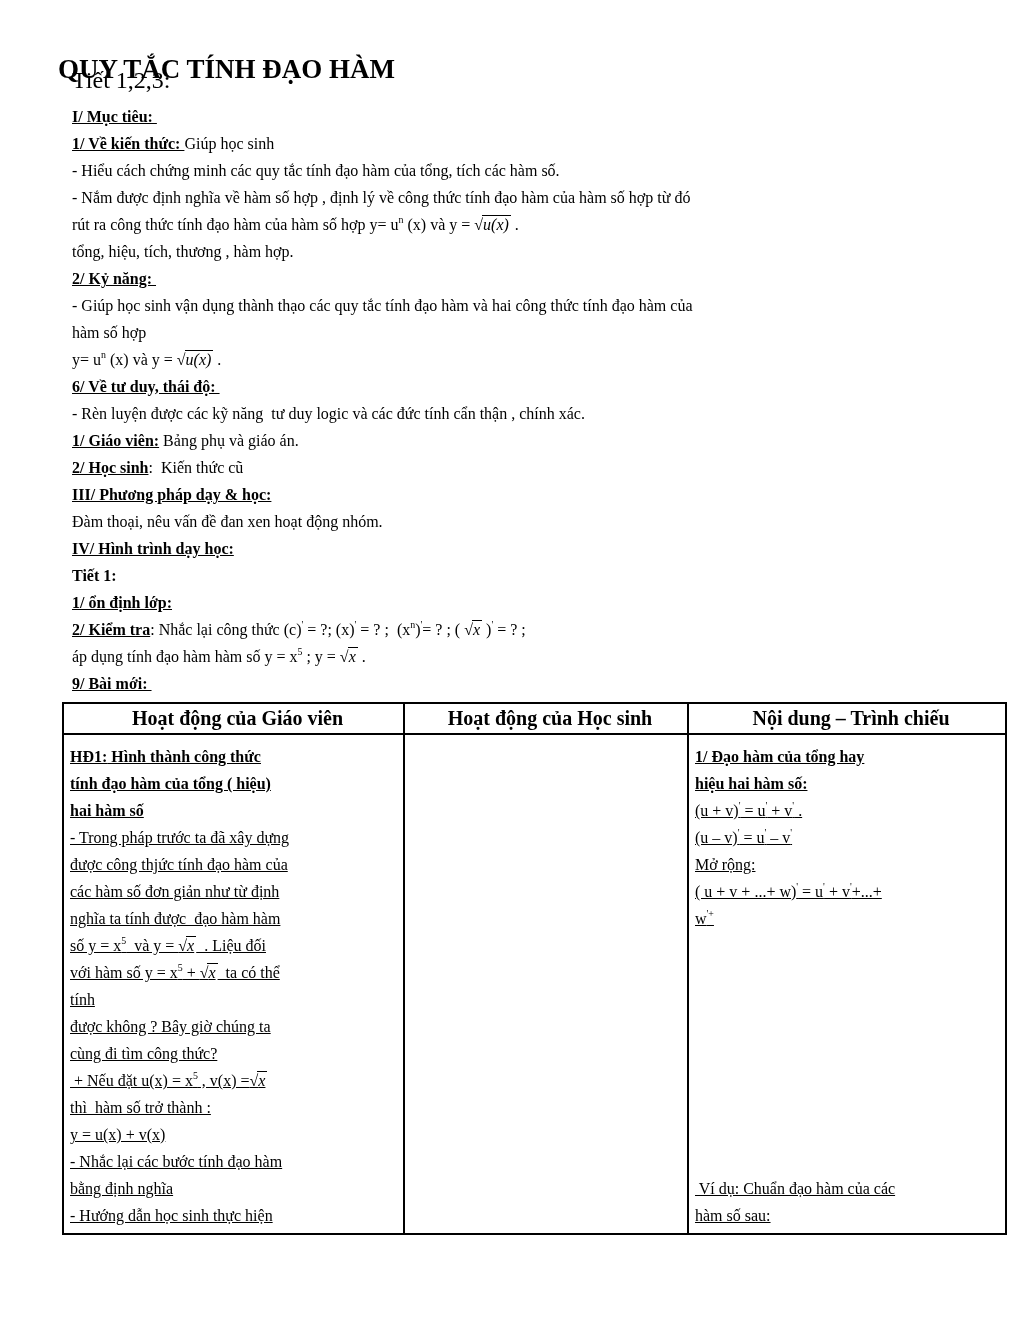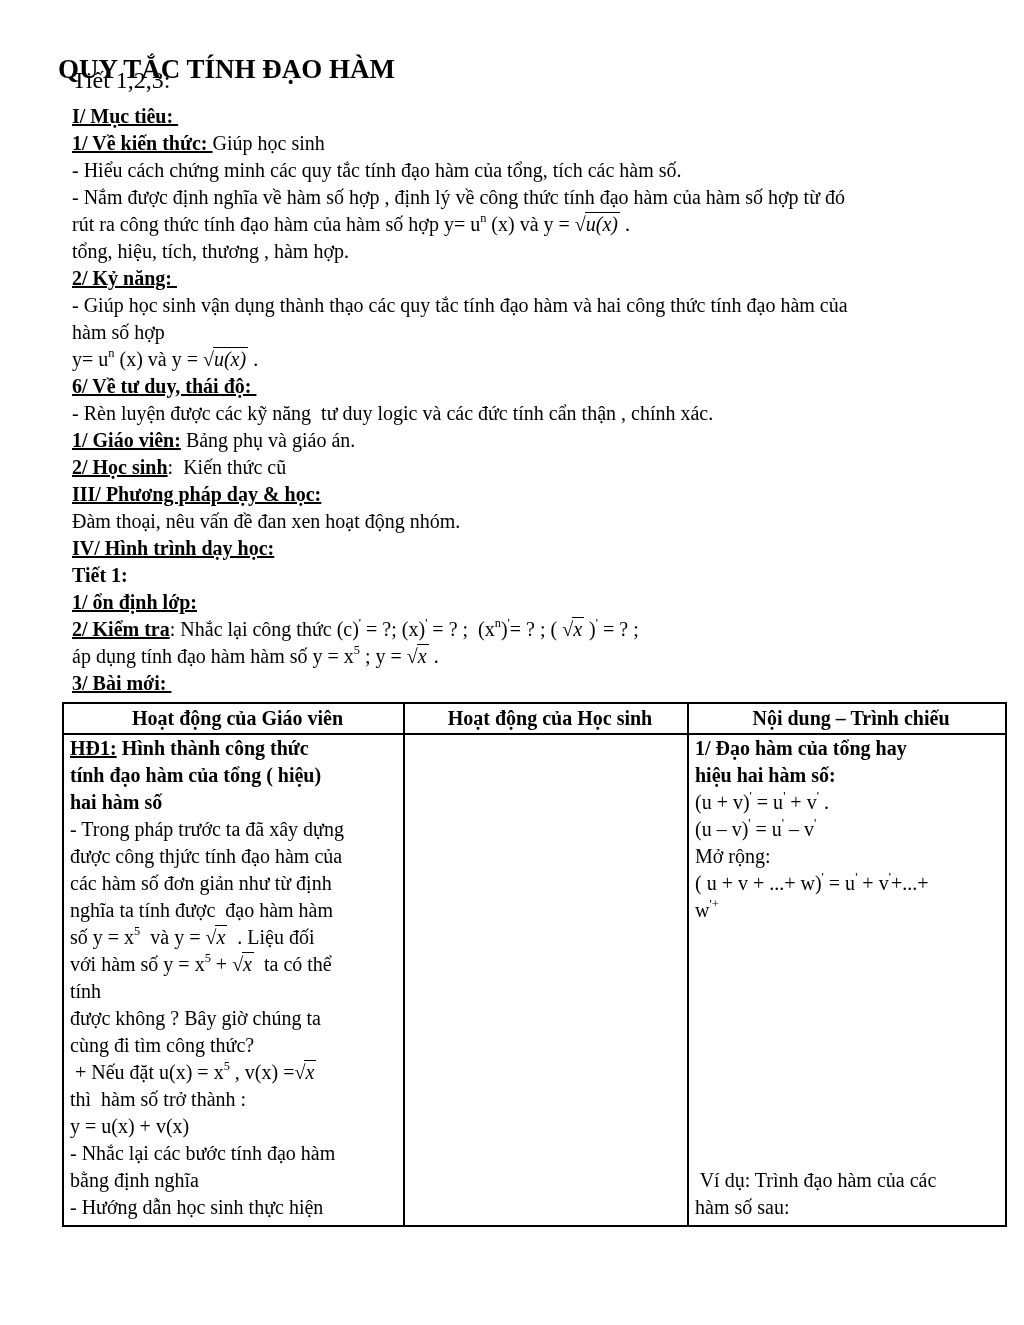--- a/index.html
+++ b/index.html
@@ -5,31 +5,31 @@
   html,body{margin:0;padding:0;background:#fff;}
   body{
     width:1024px;height:1325px;
     font-family:"Liberation Serif","DejaVu Serif",serif;
     color:#000;overflow:hidden;
   }
   .page{padding:54px 50px 0 72px;}
   .doc-header{position:relative;height:46px;margin-bottom:3px;}
   .lesson-label{position:absolute;left:0;top:13px;font-size:24px;white-space:pre;}
   .doc-title{font-size:27px;font-weight:bold;transform:translateX(-14px);white-space:pre;}
-  .docline{font-size:20px;line-height:27px;white-space:pre;}
+  .docline{font-size:16px;line-height:27px;white-space:pre;}
   .b{font-weight:bold;}
   .u{text-decoration:underline;}
   sup{font-size:0.62em;line-height:0;position:relative;top:-0.1em;vertical-align:super;}
   .sqrt{white-space:nowrap;}
   .sqrt .rad{font-style:normal;}
   .sqrt .vinc{font-style:italic;border-top:1.5px solid #000;padding:0 2px 0 1px;margin-left:-1px;}
   .lesson-table{border-collapse:collapse;table-layout:fixed;width:943px;margin-left:-10px;margin-top:5px;}
   .lesson-table th,.lesson-table td{border:2px solid #000;vertical-align:top;overflow:hidden;}
   .lesson-table th{font-size:20px;line-height:26px;font-weight:bold;text-align:center;padding:1px 0 2px 8px;}
-  .lesson-table td{padding:0 2px 4px 6px;}
+  .lesson-table td{padding:8px 2px 4px 6px;text-decoration:underline;}
   .cell-inner{min-height:486px;}
   .col3-gap{height:243px;}
 </style>
 </head>
 <body>
 
 <div class="page">
 
   <div class="doc-header">
     <span class="lesson-label">Tiết 1,2,3:</span>
@@ -50,21 +50,21 @@
   <div class="docline"><span>- Rèn luyện được các kỹ năng  tư duy logic và các đức tính cẩn thận , chính xác.</span></div>
   <div class="docline"><span class="b u">1/ Giáo viên:</span><span> Bảng phụ và giáo án.</span></div>
   <div class="docline"><span class="b u">2/ Học sinh</span><span>:  Kiến thức cũ</span></div>
   <div class="docline"><span class="b u">III/ Phương pháp dạy &amp; học:</span></div>
   <div class="docline"><span>Đàm thoại, nêu vấn đề đan xen hoạt động nhóm.</span></div>
   <div class="docline"><span class="b u">IV/ Hình trình dạy học:</span></div>
   <div class="docline"><span class="b">Tiết 1:</span></div>
   <div class="docline"><span class="b u">1/ ổn định lớp:</span></div>
   <div class="docline"><span class="b u">2/ Kiểm tra</span><span>: Nhắc lại công thức (c)</span><sup>'</sup><span> = ?; (x)</span><sup>'</sup><span> = ? ;  (x</span><sup>n</sup><span>)</span><sup>'</sup><span>= ? ; ( </span><span class="sqrt"><span class="rad">√</span><span class="vinc">x</span></span><span> )</span><sup>'</sup><span> = ? ;</span></div>
   <div class="docline"><span>áp dụng tính đạo hàm hàm số y = x</span><sup>5</sup><span> ; y = </span><span class="sqrt"><span class="rad">√</span><span class="vinc">x</span></span><span> .</span></div>
-  <div class="docline"><span class="b u">3/ Bài mới: </span></div>
+  <div class="docline"><span class="b u">9/ Bài mới: </span></div>
 
   <table class="lesson-table">
     <colgroup>
       <col style="width:341px">
       <col style="width:284px">
       <col style="width:318px">
     </colgroup>
     <tbody>
         <tr>
       <th>Hoạt động của Giáo viên</th>
@@ -98,21 +98,21 @@
       <td>
         <div class="cell-inner">
           <div class="docline"><span class="b">1/ Đạo hàm của tổng hay</span></div>
           <div class="docline"><span class="b">hiệu hai hàm số:</span></div>
           <div class="docline"><span>(u + v)</span><sup>'</sup><span> = u</span><sup>'</sup><span> + v</span><sup>'</sup><span> .</span></div>
           <div class="docline"><span>(u – v)</span><sup>'</sup><span> = u</span><sup>'</sup><span> – v</span><sup>'</sup></div>
           <div class="docline"><span>Mở rộng:</span></div>
           <div class="docline"><span>( u + v + ...+ w)</span><sup>'</sup><span> = u</span><sup>'</sup><span> + v</span><sup>'</sup><span>+...+</span></div>
           <div class="docline"><span>w</span><sup>'+</sup></div>
           <div class="col3-gap"></div>
-          <div class="docline"><span> Ví dụ: Trình đạo hàm của các</span></div>
+          <div class="docline"><span> Ví dụ: Chuẩn đạo hàm của các</span></div>
           <div class="docline"><span>hàm số sau:</span></div>
         </div>
       </td>
     </tr>
   </tbody>
     </table>
 
 </div>
 
 </body></html>

